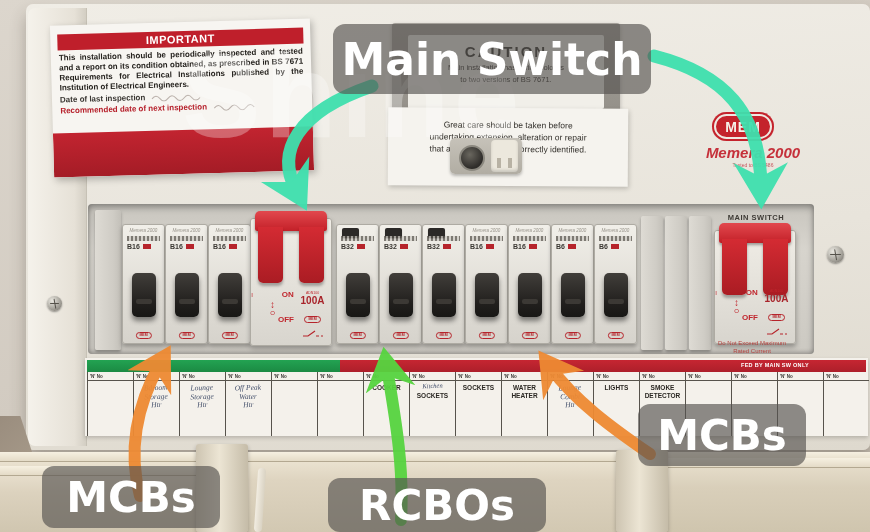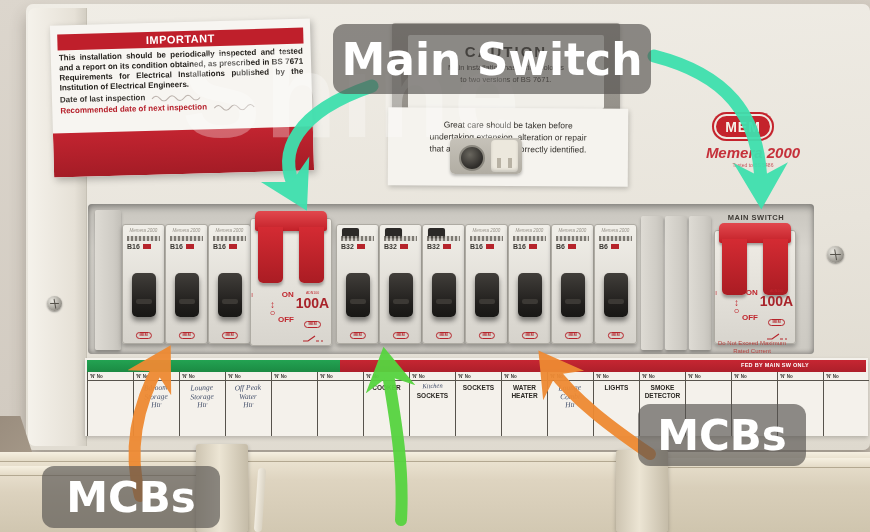--- a/index.html
+++ b/index.html
@@ -143,21 +143,21 @@
   .msw-leg{ position:absolute; top:8px; width:25px; height:56px;
     background:linear-gradient(180deg,#d42b33,#aa1c23); border-radius:0 0 5px 5px;
     box-shadow:0 3px 3px rgba(0,0,0,.3); }
   .msw-leg.l{ left:7px; } .msw-leg.r{ right:7px; }
   .msw-info{ position:absolute; left:0; right:0; bottom:2px; height:52px; display:flex; }
   .msw-col{ flex:1; text-align:center; color:#c0272e; }
   .msw-onoff{ font-size:8px; font-weight:bold; line-height:1.1;padding-left:27px; }
   .msw-io{ font-size:6px; }
   .msw-arrow{ font-size:10px; line-height:1; }
   .msw-model{ font-size:3.5px; }
-  .msw-amp{ font-size:14px; font-weight:bold; color:#a8232a; }
+  .msw-amp{ font-size:10px; font-weight:bold; color:#a8232a; }
   .msw-mem{ display:inline-block; font-size:3.5px; font-weight:bold; color:#b6242b;
     border:1px solid #b6242b; border-radius:4px; padding:0 3px; line-height:5px; margin-top:1px;}
   .msw-header{ position:absolute; left:714px; top:213px; width:84px; text-align:center;
     font-size:7.5px; font-weight:bold; color:#3e3b36; letter-spacing:.5px; }
   .msw-warn{ position:absolute; left:702px; top:340px; width:100px; text-align:center;
     font-size:6px; color:#b5423f; line-height:1.3; }
   
   .strip{
     position:absolute; left:85px; top:358px; width:783px; height:78px;
     background:#f4f1eb; box-shadow:0 2px 4px rgba(0,0,0,.18);
@@ -527,15 +527,16 @@
     </defs>
     <path d="M 372 86 C 296 112, 276 152, 296 190" stroke="#3fe0ae" stroke-width="13" fill="none" stroke-linecap="round" marker-end="url(#mTeal)" opacity=".95"></path>
     <path d="M 654 56 C 724 74, 760 112, 761 186" stroke="#3fe0ae" stroke-width="13" fill="none" stroke-linecap="round" marker-end="url(#mTeal)" opacity=".95"></path>
     <path d="M 140 496 C 128 452, 136 406, 160 364" stroke="#ee8a33" stroke-width="12" fill="none" stroke-linecap="round" marker-end="url(#mOrange)" opacity=".95"></path>
     <path d="M 401 520 C 404 468, 396 422, 387 368" stroke="#57d440" stroke-width="12" fill="none" stroke-linecap="round" marker-end="url(#mGreen)" opacity=".95"></path>
     <path d="M 650 454 C 612 428, 574 400, 551 368" stroke="#ee8a33" stroke-width="12" fill="none" stroke-linecap="round" marker-end="url(#mOrange)" opacity=".95"></path>
   </svg>
 
   <div class="callout" id="co-main">Main Switch</div>
   <div class="callout" id="co-mcb-l">MCBs</div>
+  <div class="callout" id="co-rcbo">RCBOs</div>
   <div class="callout" id="co-mcb-r">MCBs</div>
 
 </div>
 
 </body></html>

